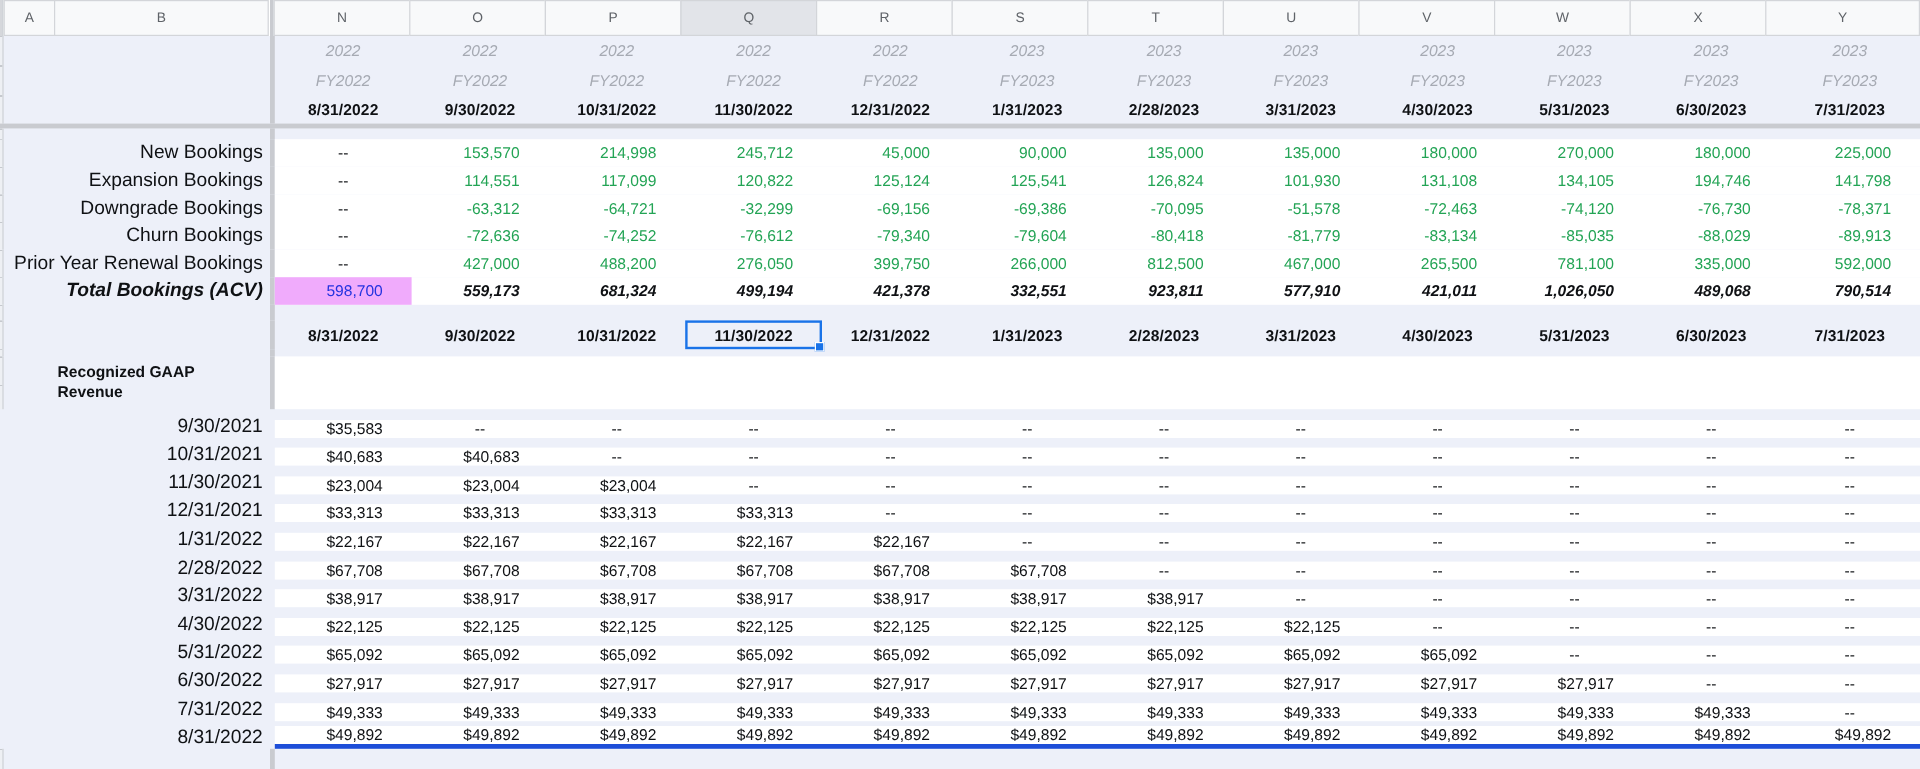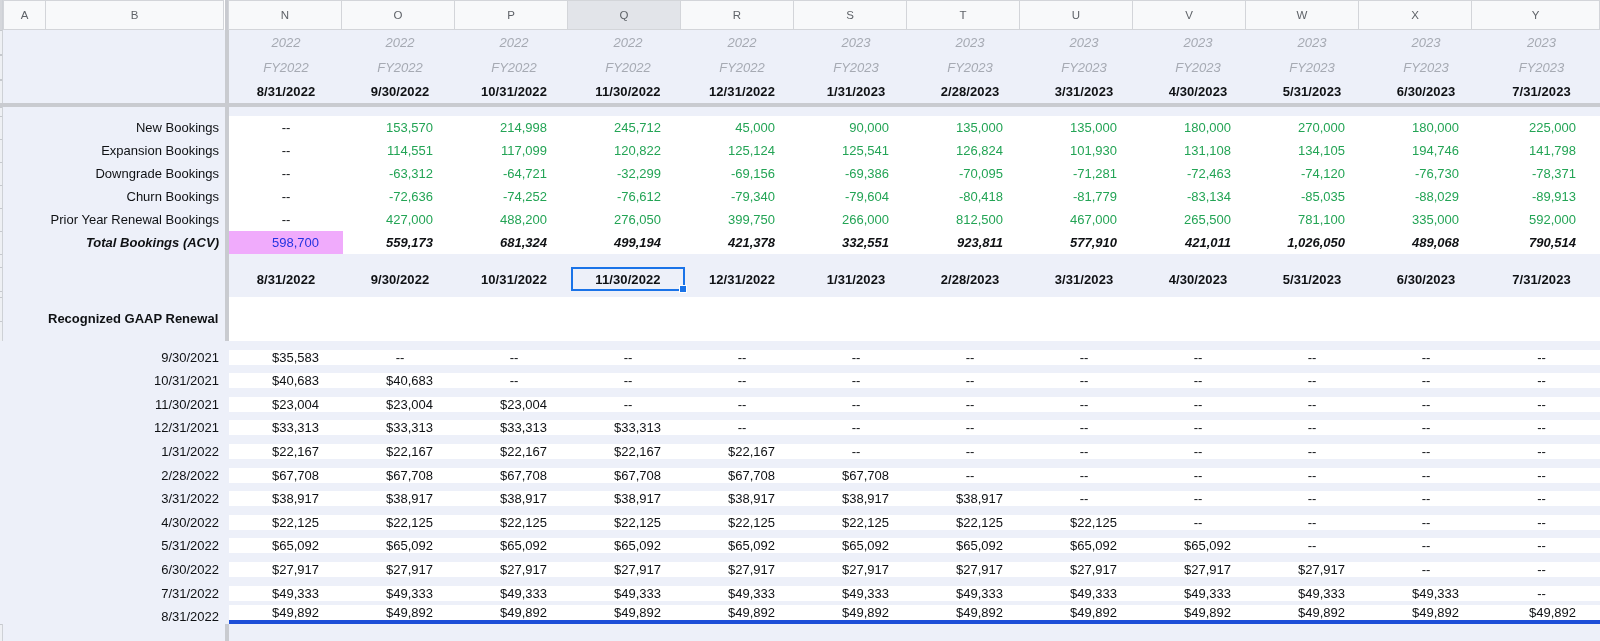--- a/index.html
+++ b/index.html
@@ -63,21 +63,21 @@
   .r23{height:23px;}
   .rpartial{height:9px;}
   .rbook{height:23px;}
   .rgap1{height:13px;}
   .rdate2{height:24px;}
   .rgap2{height:6px;}
   .rgaap{height:44px;}
   .rrev{height:23.6px;align-items:flex-end;}
   .rfill{flex:1;}
   .rrev-last .data-strip{border-bottom:4px solid #1d4ed8;box-sizing:border-box;}
-  .label-cell{font-size:13px;}
+  .label-cell{font-size:16px;}
   .gaap-label{
     justify-content:flex-start;padding-left:45px;font-weight:700;text-align:left;
     line-height:1.3;white-space:normal;align-items:center;
   }
 </style>
 </head>
 <body>
 
 <div id="sheet">
   <div class="row header-row" id="hdr">
@@ -210,21 +210,21 @@
         <div class="left-pane cell-left label-cell">Downgrade Bookings</div>
         <div class="vdiv"></div>
         <div class="data-strip">
           <div class="cell dash">--</div>
           <div class="cell num green">-63,312</div>
           <div class="cell num green">-64,721</div>
           <div class="cell num green">-32,299</div>
           <div class="cell num green">-69,156</div>
           <div class="cell num green">-69,386</div>
           <div class="cell num green">-70,095</div>
-          <div class="cell num green">-71,281</div>
+          <div class="cell num green">-51,578</div>
           <div class="cell num green">-72,463</div>
           <div class="cell num green">-74,120</div>
           <div class="cell num green">-76,730</div>
           <div class="cell num green last">-78,371</div>
         </div>
       </div>
       <div class="row rbook">
         <div class="sliver"></div>
         <div class="left-pane cell-left label-cell">Churn Bookings</div>
         <div class="vdiv"></div>
@@ -311,21 +311,21 @@
       </div>
     </div>
   <div class="row rgap2" id="row-blank3">
       <div class="sliver"></div>
       <div class="left-pane cell-left"></div>
       <div class="vdiv"></div>
       <div class="data-strip blue"></div>
     </div>
   <div class="row rgaap" id="row-gaap">
       <div class="sliver"></div>
-      <div class="left-pane cell-left gaap-label">Recognized GAAP Renewal</div>
+      <div class="left-pane cell-left gaap-label">Recognized GAAP Revenue</div>
       <div class="vdiv"></div>
       <div class="data-strip"></div>
     </div>
   <div id="revenue-rows">
       <div class="row rrev">
         <div class="sliver"></div>
         <div class="left-pane cell-left label-cell">9/30/2021</div>
         <div class="vdiv"></div>
         <div class="data-strip">
           <div class="cell num">$35,583</div>

